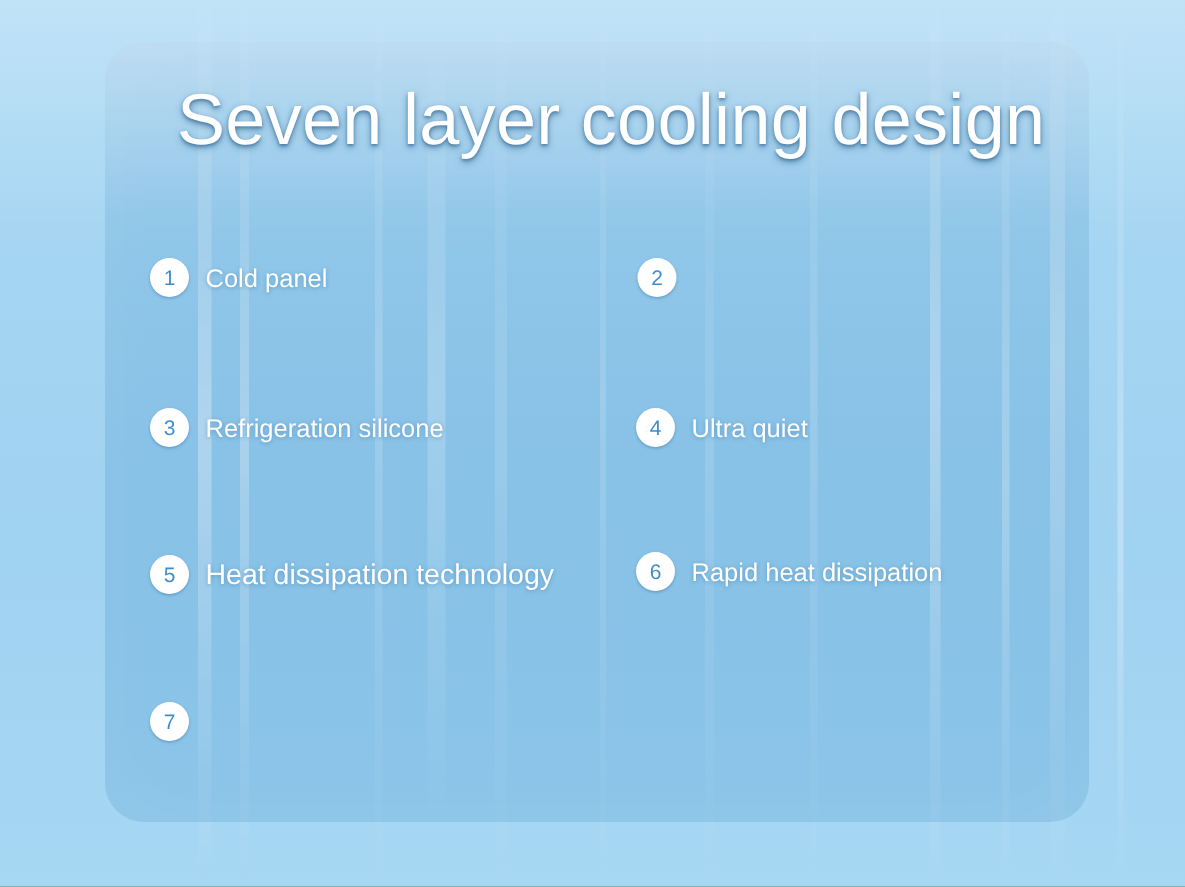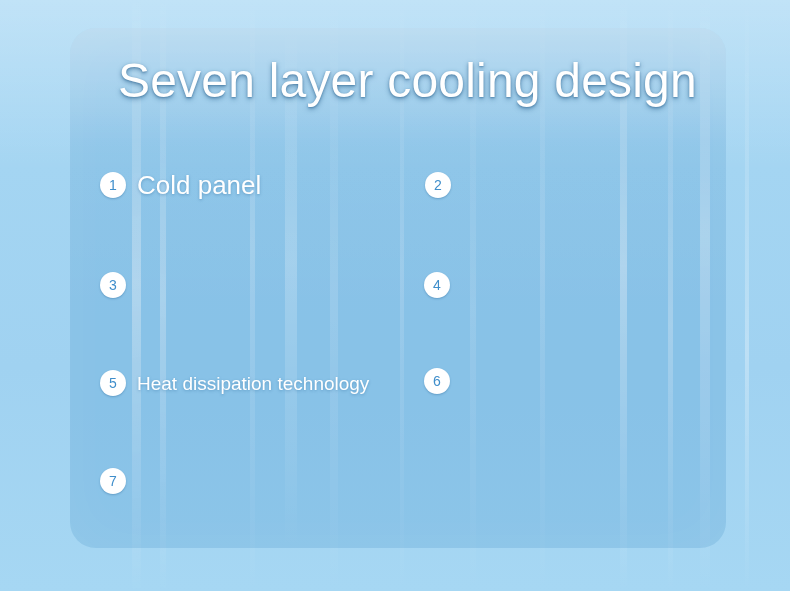--- a/index.html
+++ b/index.html
@@ -123,21 +123,21 @@
     background: #ffffff;
     color: #3f8ecb;
     font-size: 14px;
     line-height: 26px;
     text-align: center;
     box-shadow: 0 1px 2px rgba(30, 90, 140, .35);
   }
   .label {
     margin-left: 11px;
     color: #ffffff;
-    font-size: 26px;
+    font-size: 17px;
     line-height: 1;
     text-shadow: 0 1px 3px rgba(35, 95, 145, .40);
   }
   .label.small { font-size: 19px; }
 
   .pos-1 { left: 100px; top: 172px; }
   .pos-2 { left: 425px; top: 172px; }
   .pos-3 { left: 100px; top: 272px; }
   .pos-4 { left: 424px; top: 272px; }
   .pos-5 { left: 100px; top: 370px; }
@@ -165,32 +165,35 @@
     <span class="badge">1</span>
     <span class="label">Cold panel</span>
   </div>
 
   <div class="item pos-2">
     <span class="badge">2</span>
   </div>
 
   <div class="item pos-3">
     <span class="badge">3</span>
+    <span class="label">Refrigeration silicone</span>
   </div>
 
   <div class="item pos-4">
     <span class="badge">4</span>
+    <span class="label">Ultra quiet</span>
   </div>
 
   <div class="item pos-5">
     <span class="badge">5</span>
     <span class="label small">Heat dissipation technology</span>
   </div>
 
   <div class="item pos-6">
     <span class="badge">6</span>
+    <span class="label">Rapid heat dissipation</span>
   </div>
 
   <div class="item pos-7">
     <span class="badge">7</span>
   </div>
 
 </div>
 
 </body></html>

